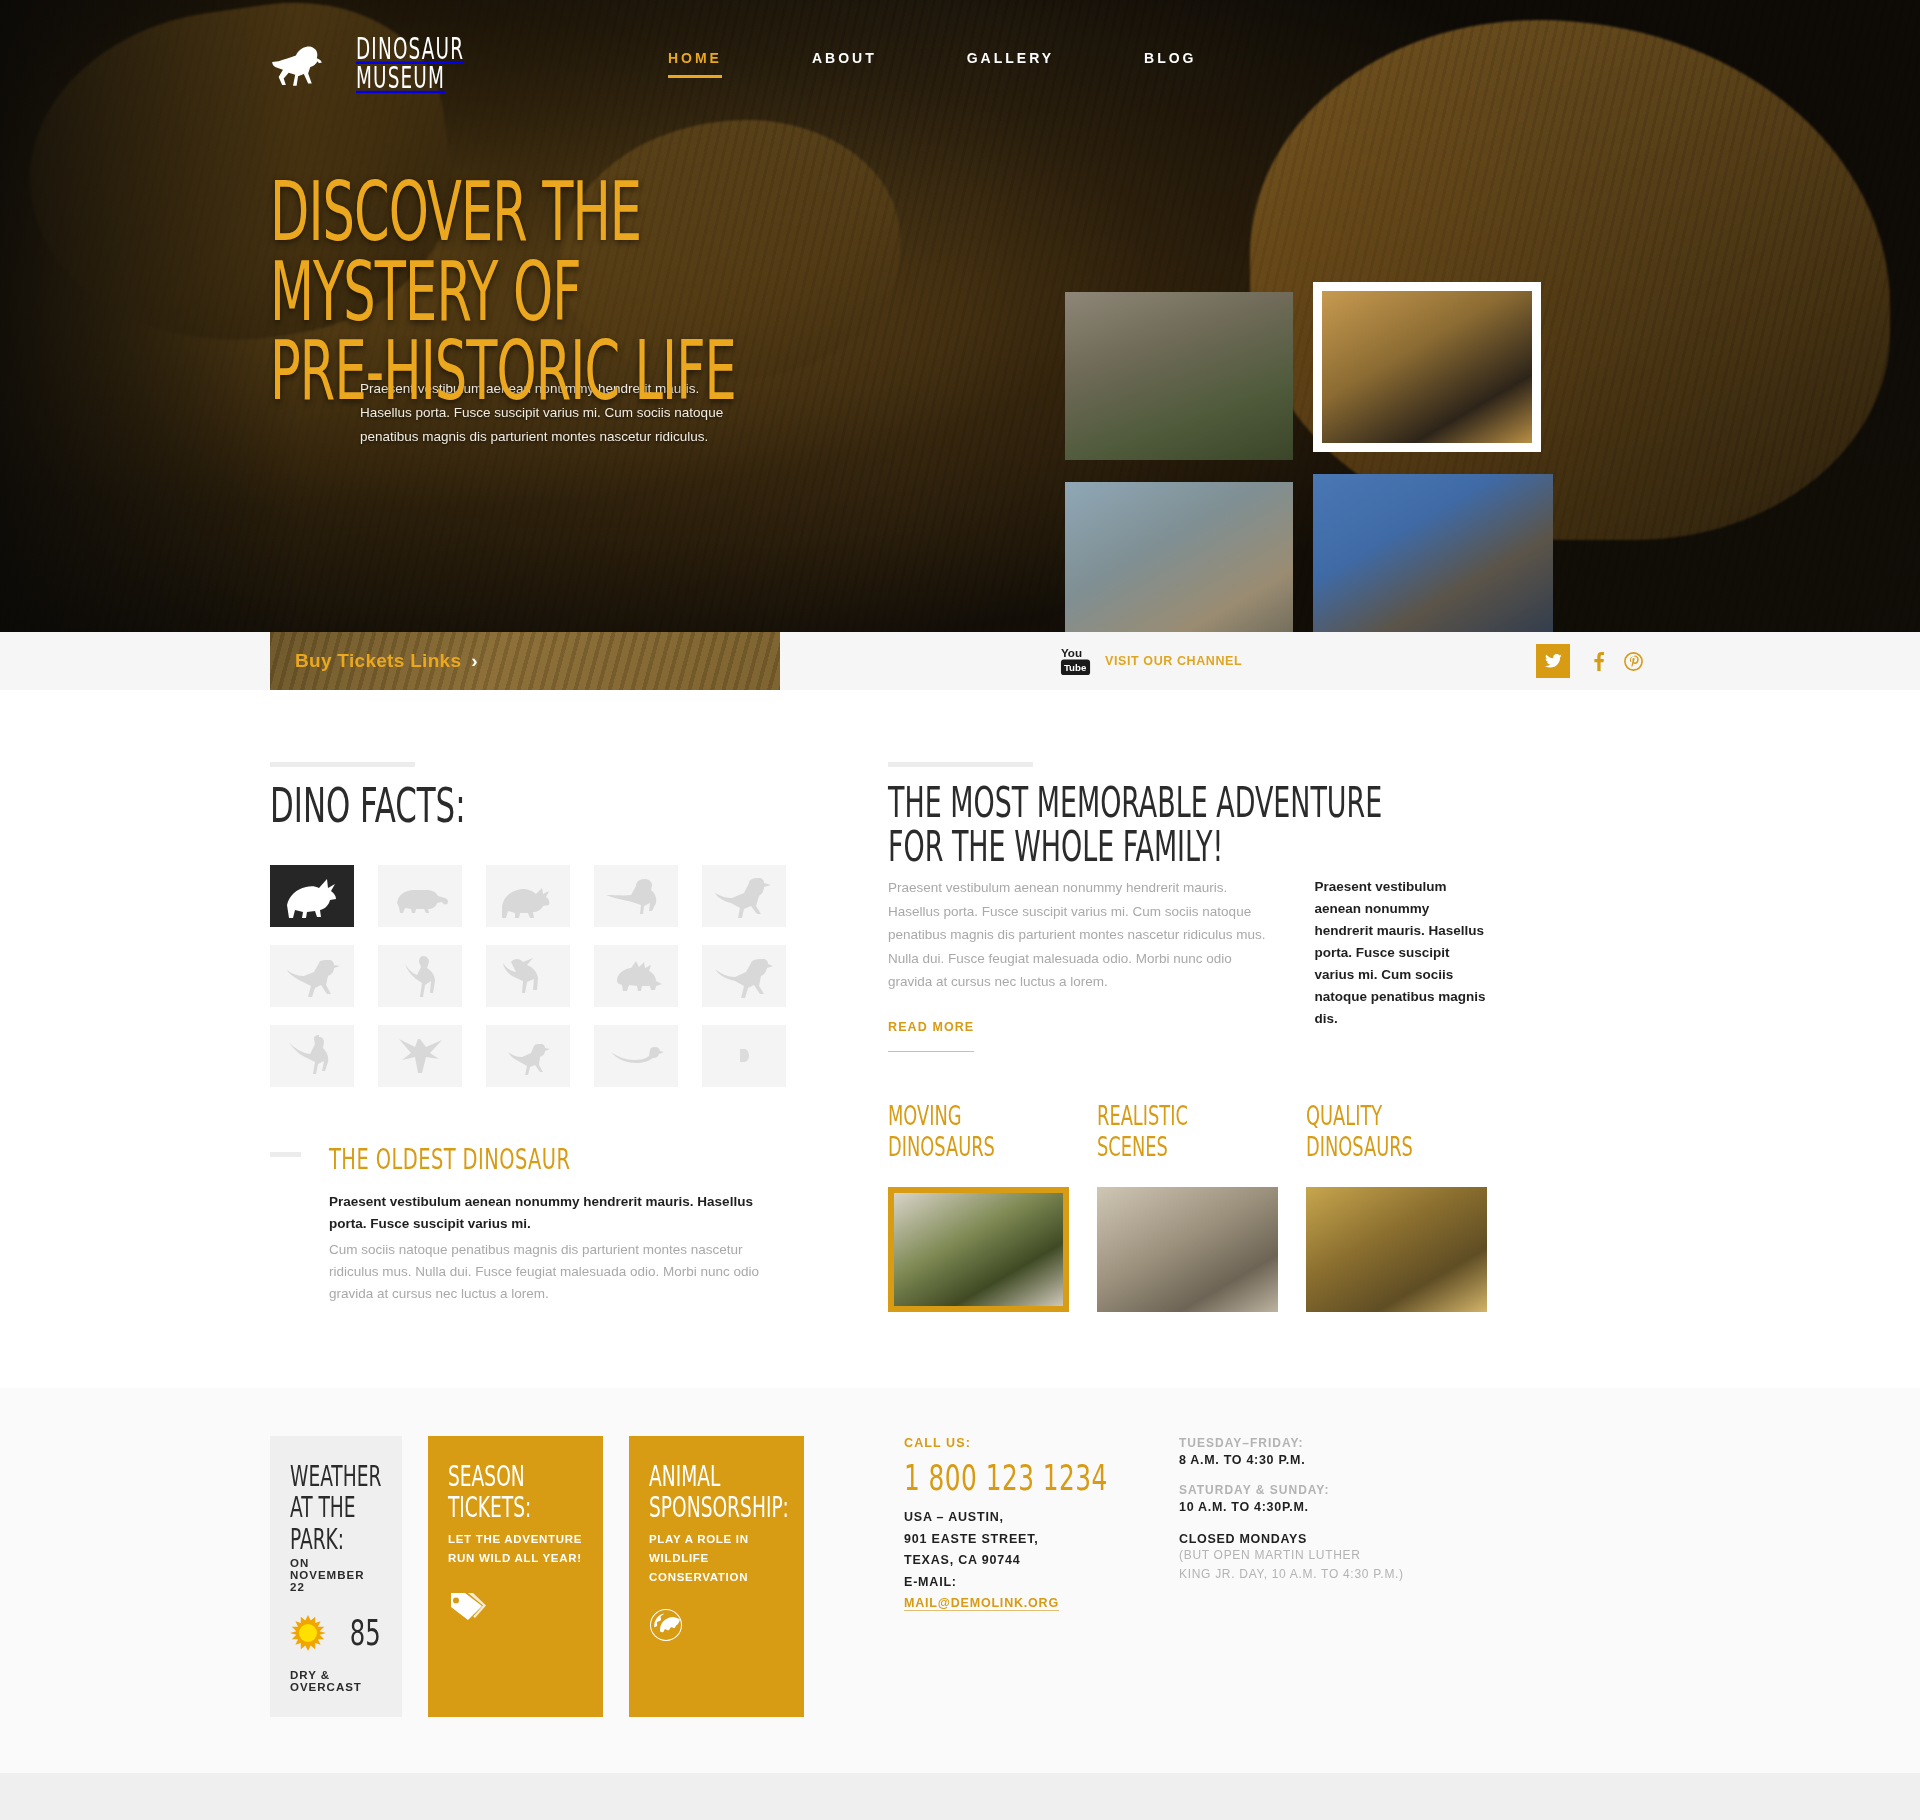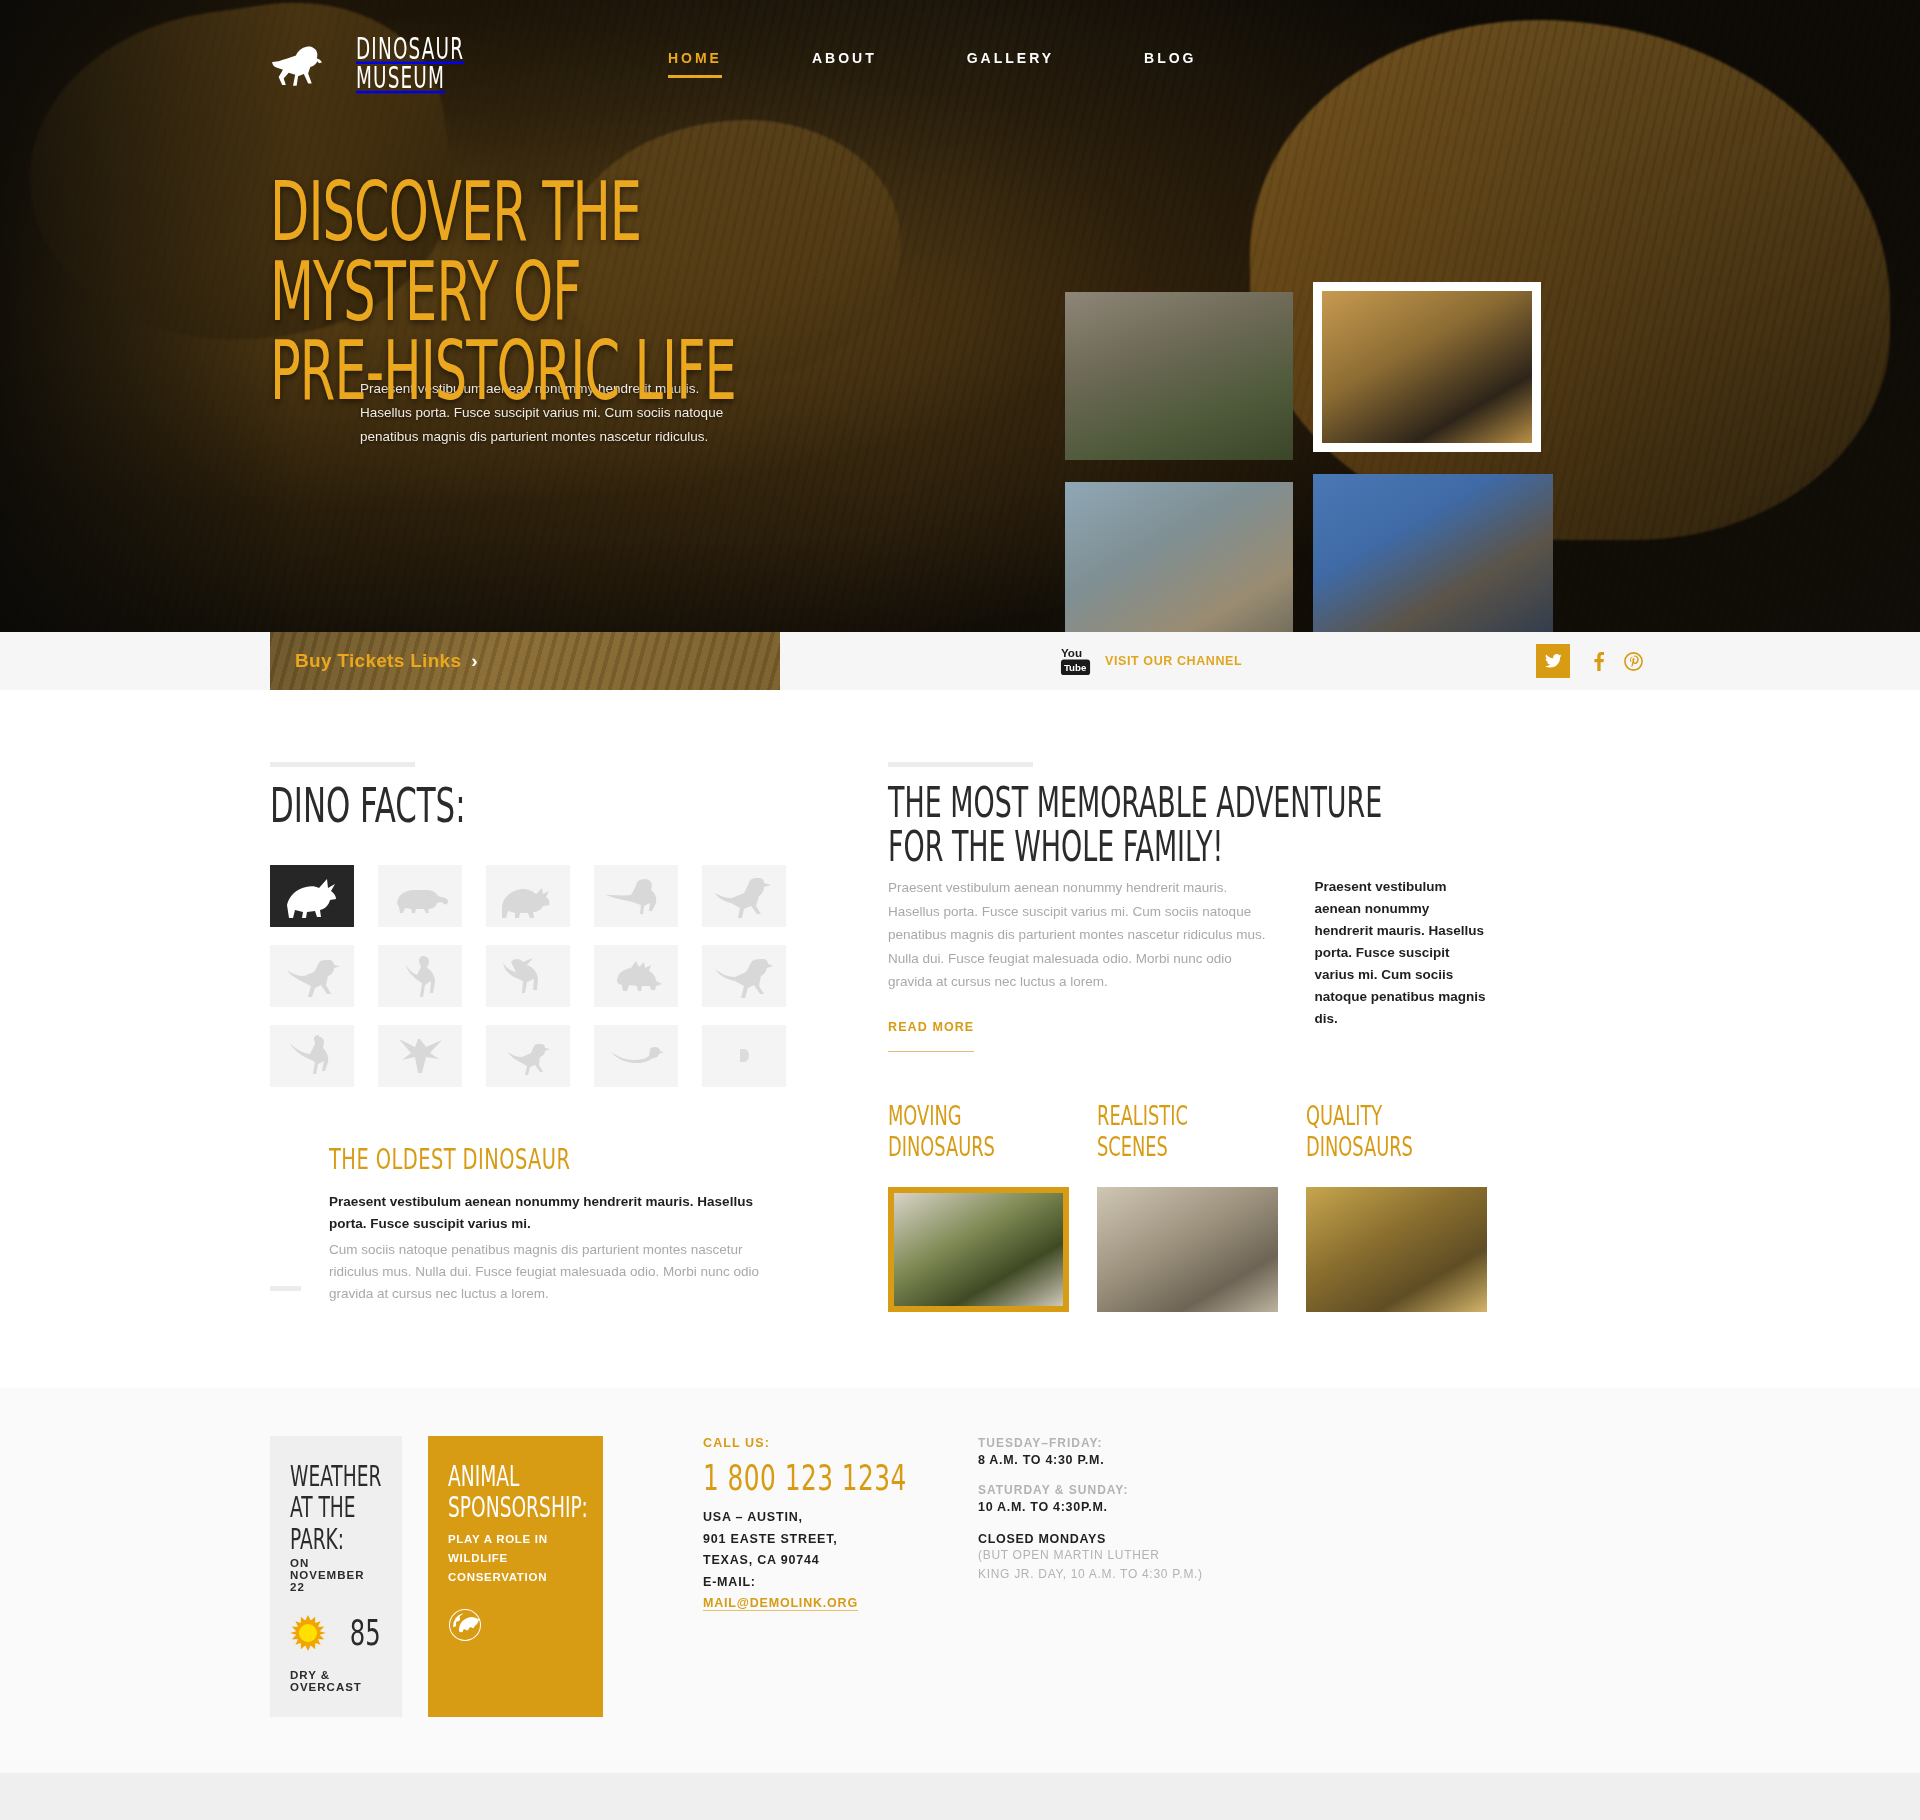--- a/index.html
+++ b/index.html
@@ -143,21 +143,21 @@
 
   .dino-grid { display:grid; grid-template-columns:repeat(5,84px); gap:18px 24px; margin-top:44px; }
   .dino-cell { width:84px; height:62px; background:#f4f4f4; display:flex; align-items:center; justify-content:center; }
   .dino-cell.active { background:#262626; }
   .dino-cell svg { width:62px; height:46px; }
   .dino-cell svg path, .dino-cell svg polygon { fill:#d8d8d8; }
   .dino-cell.active svg path, .dino-cell.active svg polygon { fill:#ffffff; }
   .dino-cell.empty { background:#f4f4f4; }
   .dino-cell.empty .moon { width:9px; height:13px; border-radius:0 50% 50% 0; background:#dcdcdc; }
 
-  .oldest { display:flex; gap:28px; margin-top:56px; align-items:flex-end; }
+  .oldest { display:flex; gap:28px; margin-top:56px; align-items:flex-start; }
   .oldest .rule-grey { margin-top:9px; }
   h3.sub-head {
     font-family:"DejaVu Sans Condensed","Liberation Sans Narrow","Liberation Sans",sans-serif;
     color:#d79b14; font-size:24px; text-transform:uppercase; letter-spacing:.5px; font-weight:400;
     transform:scaleX(.9) scaleY(1.2); transform-origin:left top;
   }
   .lead { font-size:13.5px; font-weight:bold; color:#1f1f1f; line-height:1.62; margin-top:20px; }
   .muted { font-size:13.5px; color:#a9a9a9; line-height:1.62; margin-top:5px; }
 
   .rtext { font-size:13.5px; color:#a9a9a9; line-height:1.74; }
@@ -505,20 +505,33 @@
             <svg viewBox="0 0 40 40" xmlns="http://www.w3.org/2000/svg" aria-hidden="true">
               <polygon fill="#f0a500" points="20,0 23,6 28,2 28,9 34,7 31,13 38,13 33,18 40,20 33,22 38,27 31,27 34,33 28,31 28,38 23,34 20,40 17,34 12,38 12,31 6,33 9,27 2,27 7,22 0,20 7,18 2,13 9,13 6,7 12,9 12,2 17,6"></polygon>
               <circle cx="20" cy="20" r="10" fill="#ffe000"></circle>
             </svg>
           </span>
           <span class="deg">85</span>
         </div>
         <div class="tiny">DRY &amp; OVERCAST</div>
       </div>
 
+      <div class="card gold">
+        <h5>
+          <span>SEASON</span><br>
+          <span>TICKETS:</span>
+        </h5>
+        <div class="tiny">LET THE ADVENTURE RUN WILD ALL YEAR!</div>
+        <div class="ico">
+          <svg width="38" height="34" viewBox="0 0 38 34" xmlns="http://www.w3.org/2000/svg" aria-hidden="true">
+            <path fill="#ffffff" d="M3 3h14l17 13-14 14L3 17V3zm5 4.5a3 3 0 1 0 0 6 3 3 0 0 0 0-6z"></path>
+            <path fill="#ffffff" opacity=".82" d="M20 3h5l13 12.5-11 12.5-1.8-1.6L35 15.5 20 3z"></path>
+          </svg>
+        </div>
+      </div>
 
       <div class="card gold">
         <h5>
           <span>ANIMAL</span><br>
           <span>SPONSORSHIP:</span>
         </h5>
         <div class="tiny">PLAY A ROLE IN WILDLIFE CONSERVATION</div>
         <div class="ico">
           <svg width="34" height="34" viewBox="0 0 34 34" xmlns="http://www.w3.org/2000/svg" aria-hidden="true">
             <circle cx="17" cy="17" r="16" fill="#ffffff"></circle>

